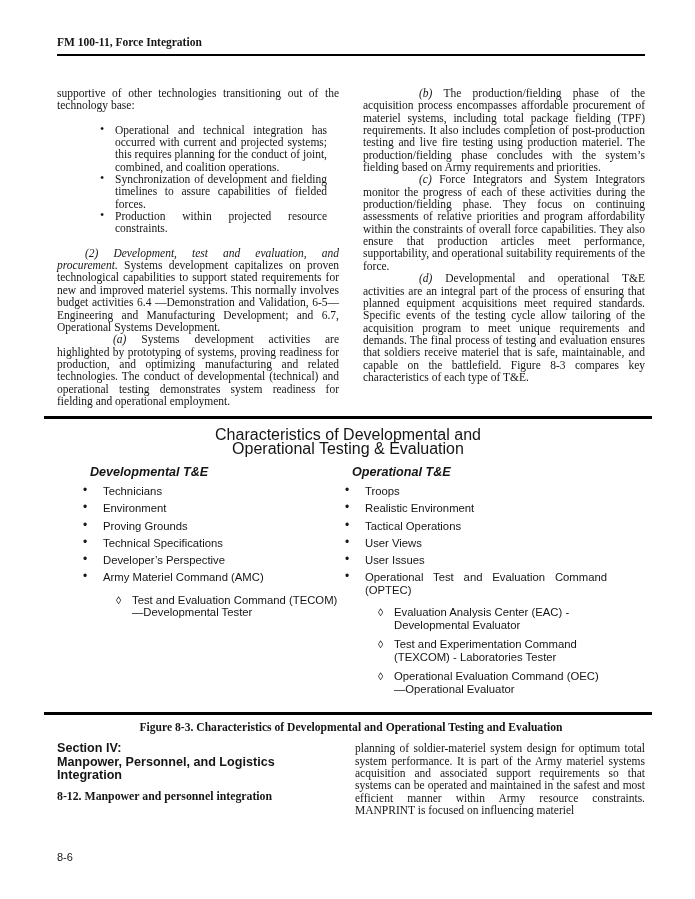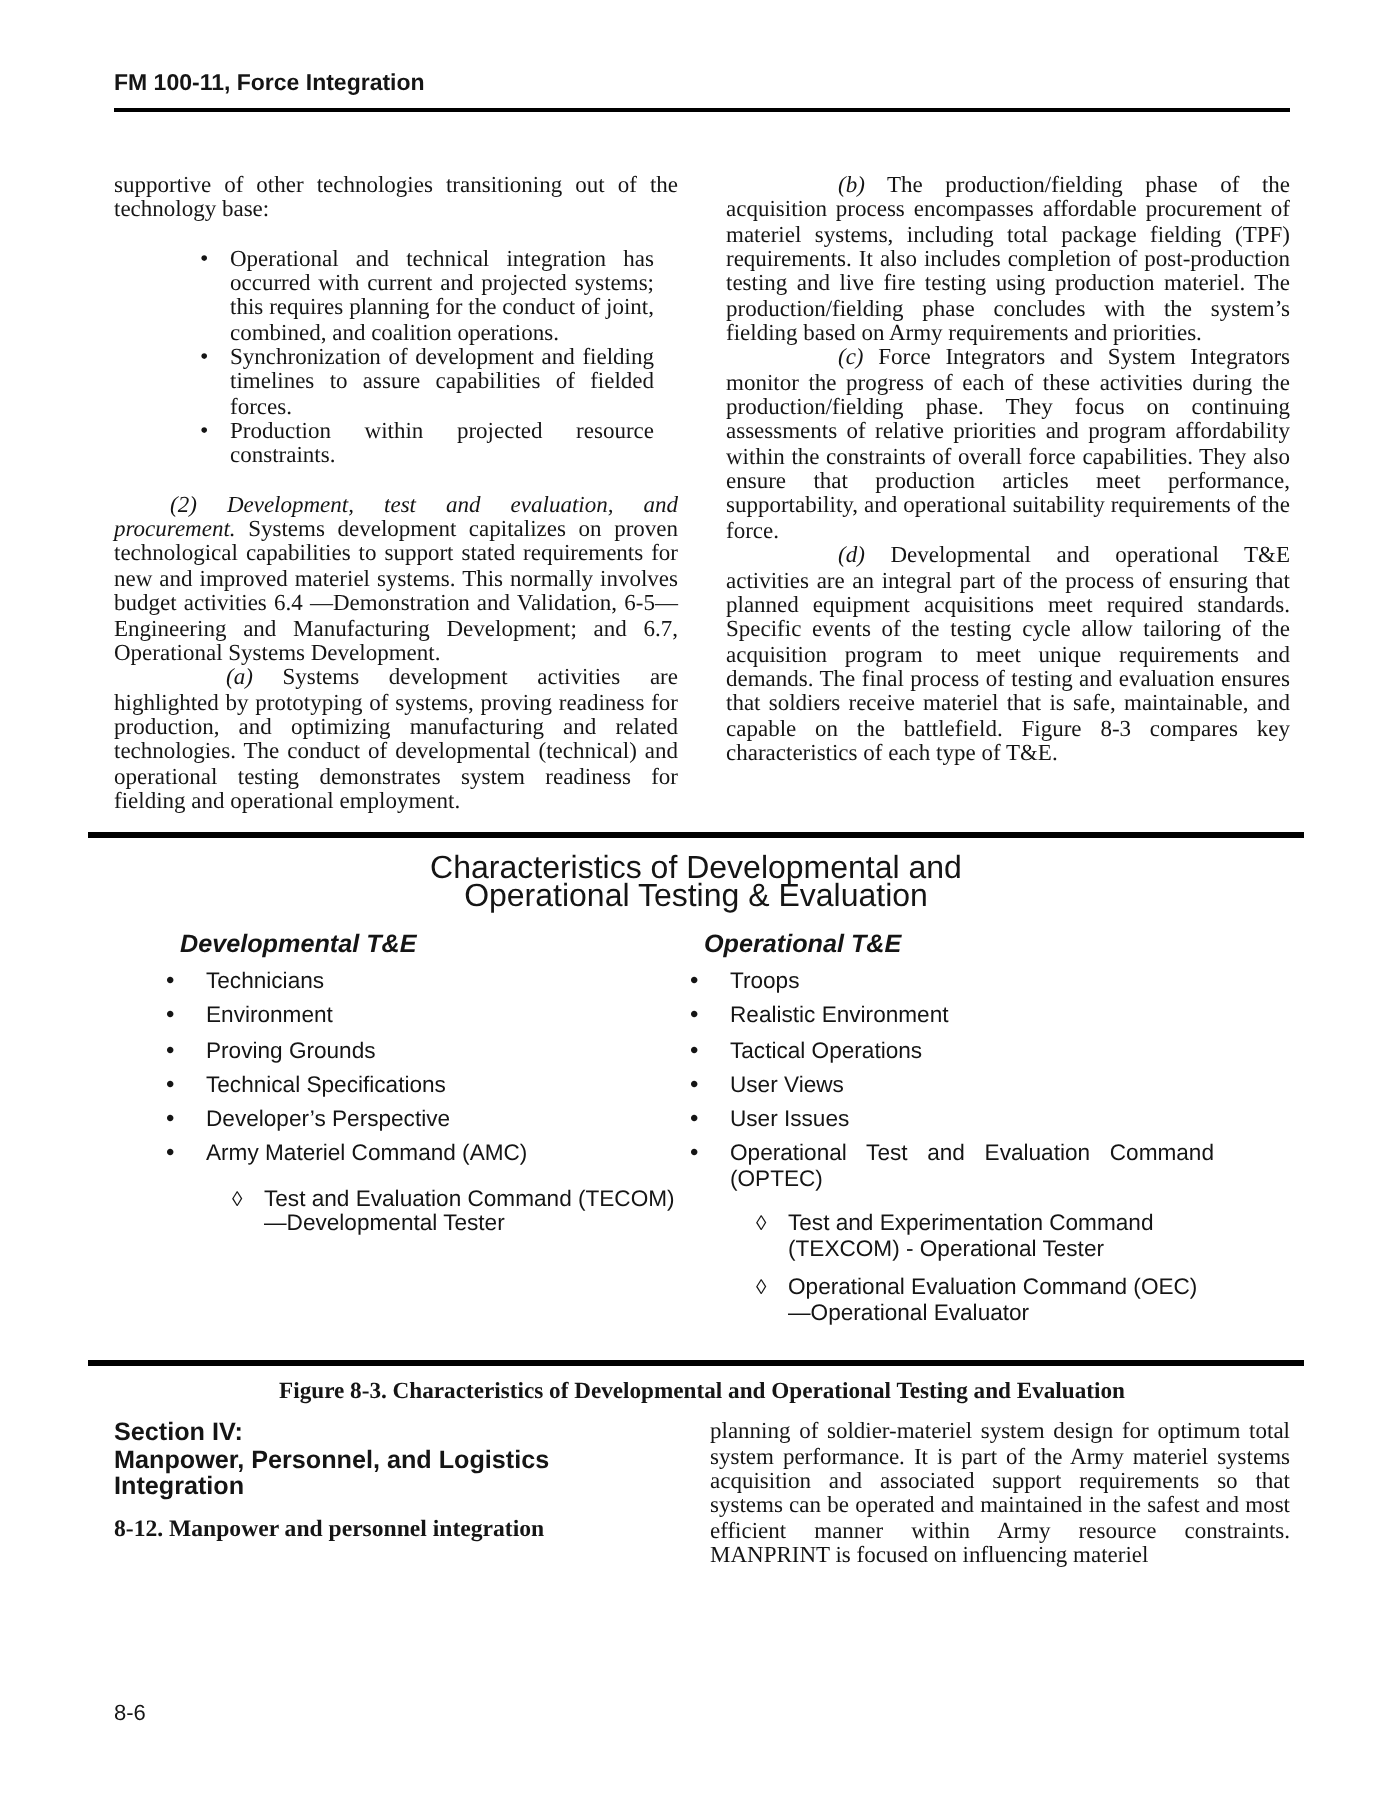--- a/index.html
+++ b/index.html
@@ -9,21 +9,21 @@
     margin:0 auto;
     background:#ffffff;
     color:#151515;
     font-family:"Liberation Serif", serif;
     box-sizing:border-box;
     padding:36px 50px 0 57px;
     overflow:hidden;
   }
   
   .header {
-    font-family:Liberation Sans, sans-serif;
+    font-family:Liberation Serif, serif;
     font-weight:bold;
     font-size:11.5px;
     padding-bottom:6px;
     border-bottom:2px solid #000;
   }
   
   .cols { display:flex; gap:24px; margin-top:31px; }
   .col { width:290px; font-size:11.5px; line-height:12.35px; text-align:justify; }
   .col p { margin:0; }
   .indent1 { text-indent:28px; }
@@ -122,21 +122,22 @@
 
       <div class="fig-col">
         <div class="fig-header">Operational T&amp;E</div>
         <div class="fitem">Troops</div>
         <div class="fitem">Realistic Environment</div>
         <div class="fitem">Tactical Operations</div>
         <div class="fitem">User Views</div>
         <div class="fitem">User Issues</div>
         <div class="fitem justify">Operational Test and Evaluation Command (OPTEC)</div>
         <div class="fsublist">
-          <div class="fsub">Test and Experimentation Command (TEXCOM) - Operational Tester</div>
+          <div class="fsub">Evaluation Analysis Center (EAC) - Developmental Evaluator</div>
+          <div class="fsub">Test and Experimentation Command (TEXCOM) - Laboratories Tester</div>
           <div class="fsub">Operational Evaluation Command (OEC)—Operational Evaluator</div>
         </div>
       </div>
 
     </div>
   </div>
 
   <div class="fig-caption">Figure 8-3. Characteristics of Developmental and Operational Testing and Evaluation</div>
 
   <div class="bottom">

